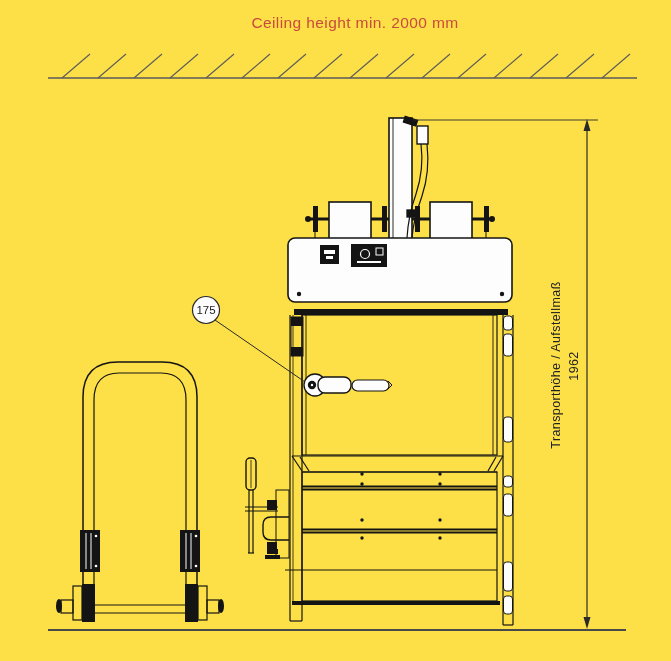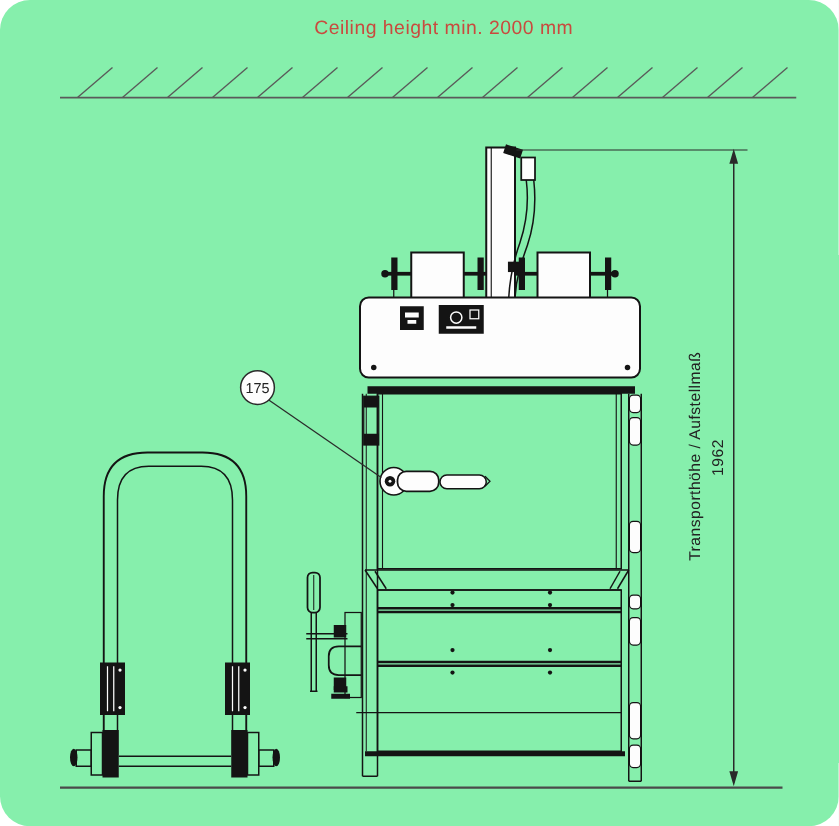--- a/index.html
+++ b/index.html
@@ -1,22 +1,21 @@
 <!DOCTYPE html>
 <html><head>
 <meta charset="utf-8">
 <style>
   html,body{margin:0;padding:0;background:#ffffff;}
   .canvas{
     position:relative;
     width:671px;height:661px;
-    background:#86efac;
+    background:#fde047;
     overflow:hidden;
     font-family:"Liberation Sans", sans-serif;
-    border-radius:24px;
   }
   .drawing-title{
     position:absolute;
     top:14px;left:170px;width:370px;
     text-align:center;
     font-size:15.5px;
     letter-spacing:.4px;
     color:#c94a3e;
     font-family:"Liberation Sans", sans-serif;
   }

